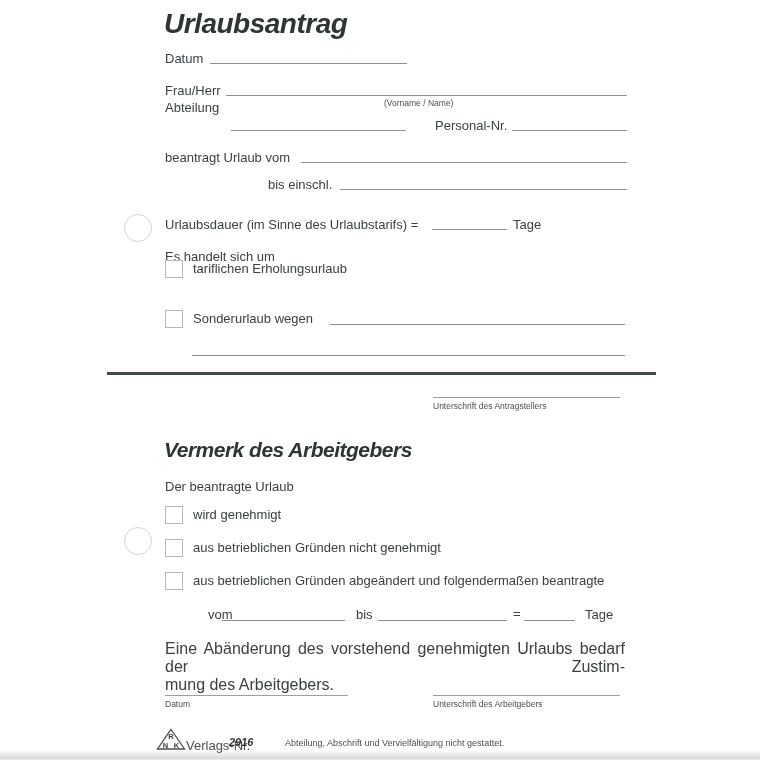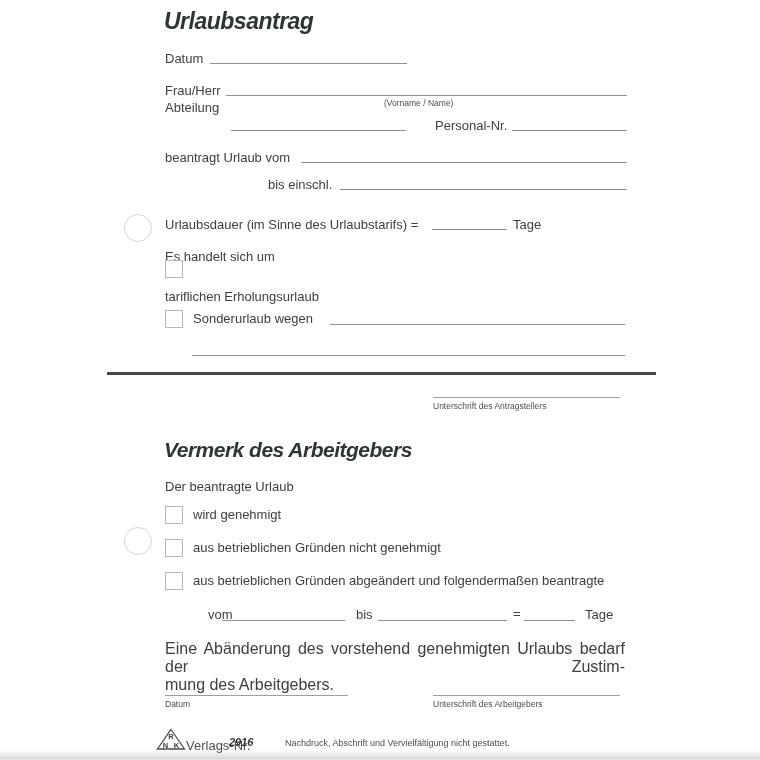--- a/index.html
+++ b/index.html
@@ -18,21 +18,21 @@
   .cb{width:16px;height:16px;border:1.2px solid #b4b8bb;background:#fff;flex:0 0 auto;}
   .cbrow .lbl{margin-top:1px;}
   .punch{width:26px;height:26px;border-radius:50%;border:1.5px solid #d2d5d7;background:#fff;}
   .note{font-size:16px;color:#3b4043;width:460px;}
   .note .j{text-align:justify;text-align-last:justify;}
   .scan-edge{background:linear-gradient(to bottom, rgba(120,120,120,0) 0%, rgba(120,120,120,0.28) 85%, rgba(160,160,160,0.18) 100%);}
 </style>
 </head>
 <body>
 
-<div class="abs title" style="left:164px;top:8px;font-size:23px;">Urlaubsantrag</div>
+<div class="abs title" style="left:164px;top:8px;font-size:28px;">Urlaubsantrag</div>
 
 <div class="abs lbl" style="left:165px;top:51px;">Datum</div>
 <div class="abs fline" style="left:210px;top:63px;width:197px;"></div>
 
 <div class="abs lbl" style="left:165px;top:83px;">Frau/Herr</div>
 <div class="abs fline" style="left:226px;top:95px;width:401px;"></div>
 <div class="abs small" style="left:384px;top:98px;">(Vorname / Name)</div>
 
 <div class="abs lbl" style="left:165px;top:100px;">Abteilung</div>
 <div class="abs fline" style="left:231px;top:130px;width:175px;"></div>
@@ -46,21 +46,21 @@
 <div class="abs fline" style="left:340px;top:189px;width:287px;"></div>
 
 <div class="abs punch" style="left:124px;top:214px;"></div>
 
 <div class="abs lbl" style="left:165px;top:217px;">Urlaubsdauer (im Sinne des Urlaubstarifs) =</div>
 <div class="abs fline" style="left:432px;top:229px;width:75px;"></div>
 <div class="abs lbl" style="left:513px;top:217px;">Tage</div>
 
 <div class="abs lbl" style="left:165px;top:249px;text-align:center;">Es handelt sich um</div>
 
-<div class="abs cbrow" style="left:165px;top:260px;flex-direction:column;">
+<div class="abs cbrow" style="left:165px;top:260px;">
   <div class="cb"></div>
   <div class="lbl">tariflichen Erholungsurlaub</div>
 </div>
 
 <div class="abs cbrow" style="left:165px;top:310px;">
   <div class="cb"></div>
   <div class="lbl">Sonderurlaub wegen</div>
 </div>
 <div class="abs fline" style="left:330px;top:324px;width:295px;"></div>
 <div class="abs fline" style="left:192px;top:355px;width:433px;"></div>
@@ -111,15 +111,15 @@
 <div class="abs small" style="left:433px;top:699px;">Unterschrift des Arbeitgebers</div>
 
 <svg class="abs" style="left:156px;top:728px;" width="30" height="23" viewBox="0 0 30 23">
   <polygon points="15,1.5 28.5,21 1.5,21" fill="#ffffff" stroke="#4a4f52" stroke-width="1.3"></polygon>
   <text x="15" y="10.5" font-size="7.5" font-weight="bold" fill="#3b4043" text-anchor="middle" font-family="Liberation Sans, sans-serif">R</text>
   <text x="9.5" y="19.5" font-size="7.5" font-weight="bold" fill="#3b4043" text-anchor="middle" font-family="Liberation Sans, sans-serif">N</text>
   <text x="20.5" y="19.5" font-size="7.5" font-weight="bold" fill="#3b4043" text-anchor="middle" font-family="Liberation Sans, sans-serif">K</text>
 </svg>
 <div class="abs small" style="left:186px;top:738px;font-size:13px;">Verlags-Nr.</div>
 <div class="abs" style="left:229px;top:735.5px;font-size:11px;font-weight:bold;font-style:italic;color:#2e3536;">2916</div>
-<div class="abs small" style="left:285px;top:738px;font-size:9px;">Nachdruck, Abschrift und Vervielfältigung nicht gestattet.</div>
+<div class="abs small" style="left:285px;top:738px;font-size:9px;">Abteilung, Abschrift und Vervielfältigung nicht gestattet.</div>
 
 <div class="abs scan-edge" style="left:0;top:750px;width:760px;height:10px;"></div>
 
 </body></html>

